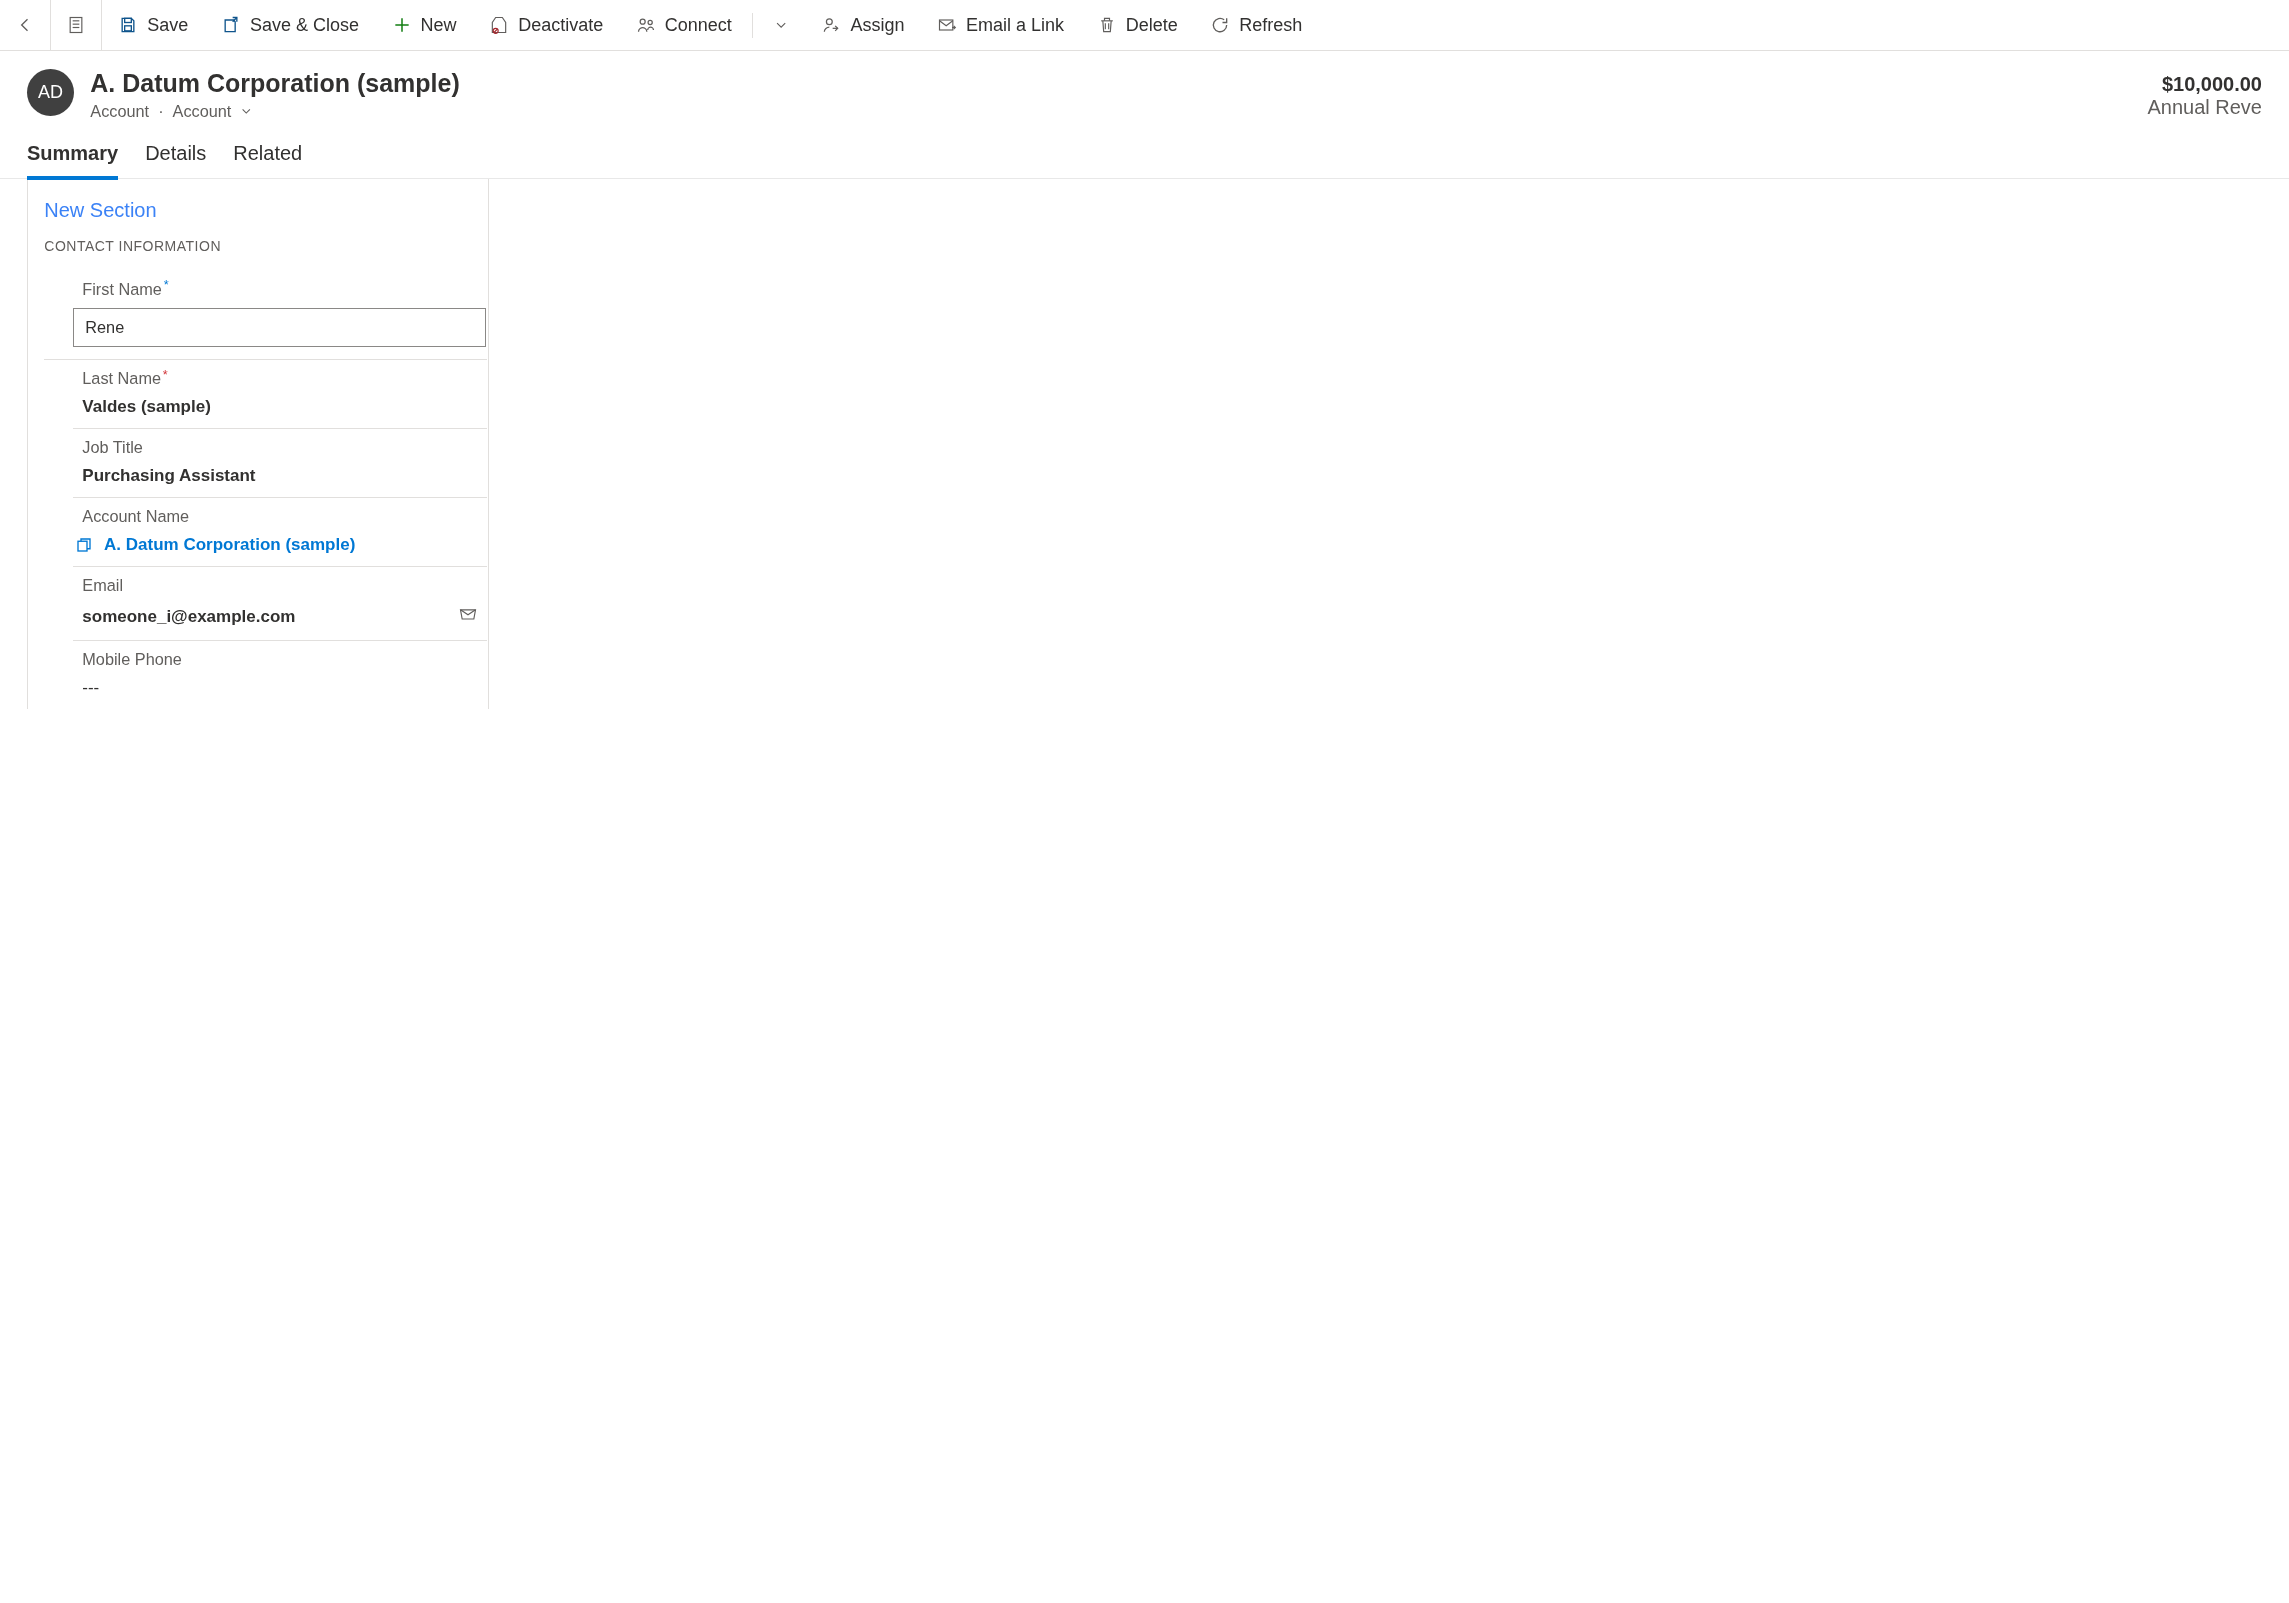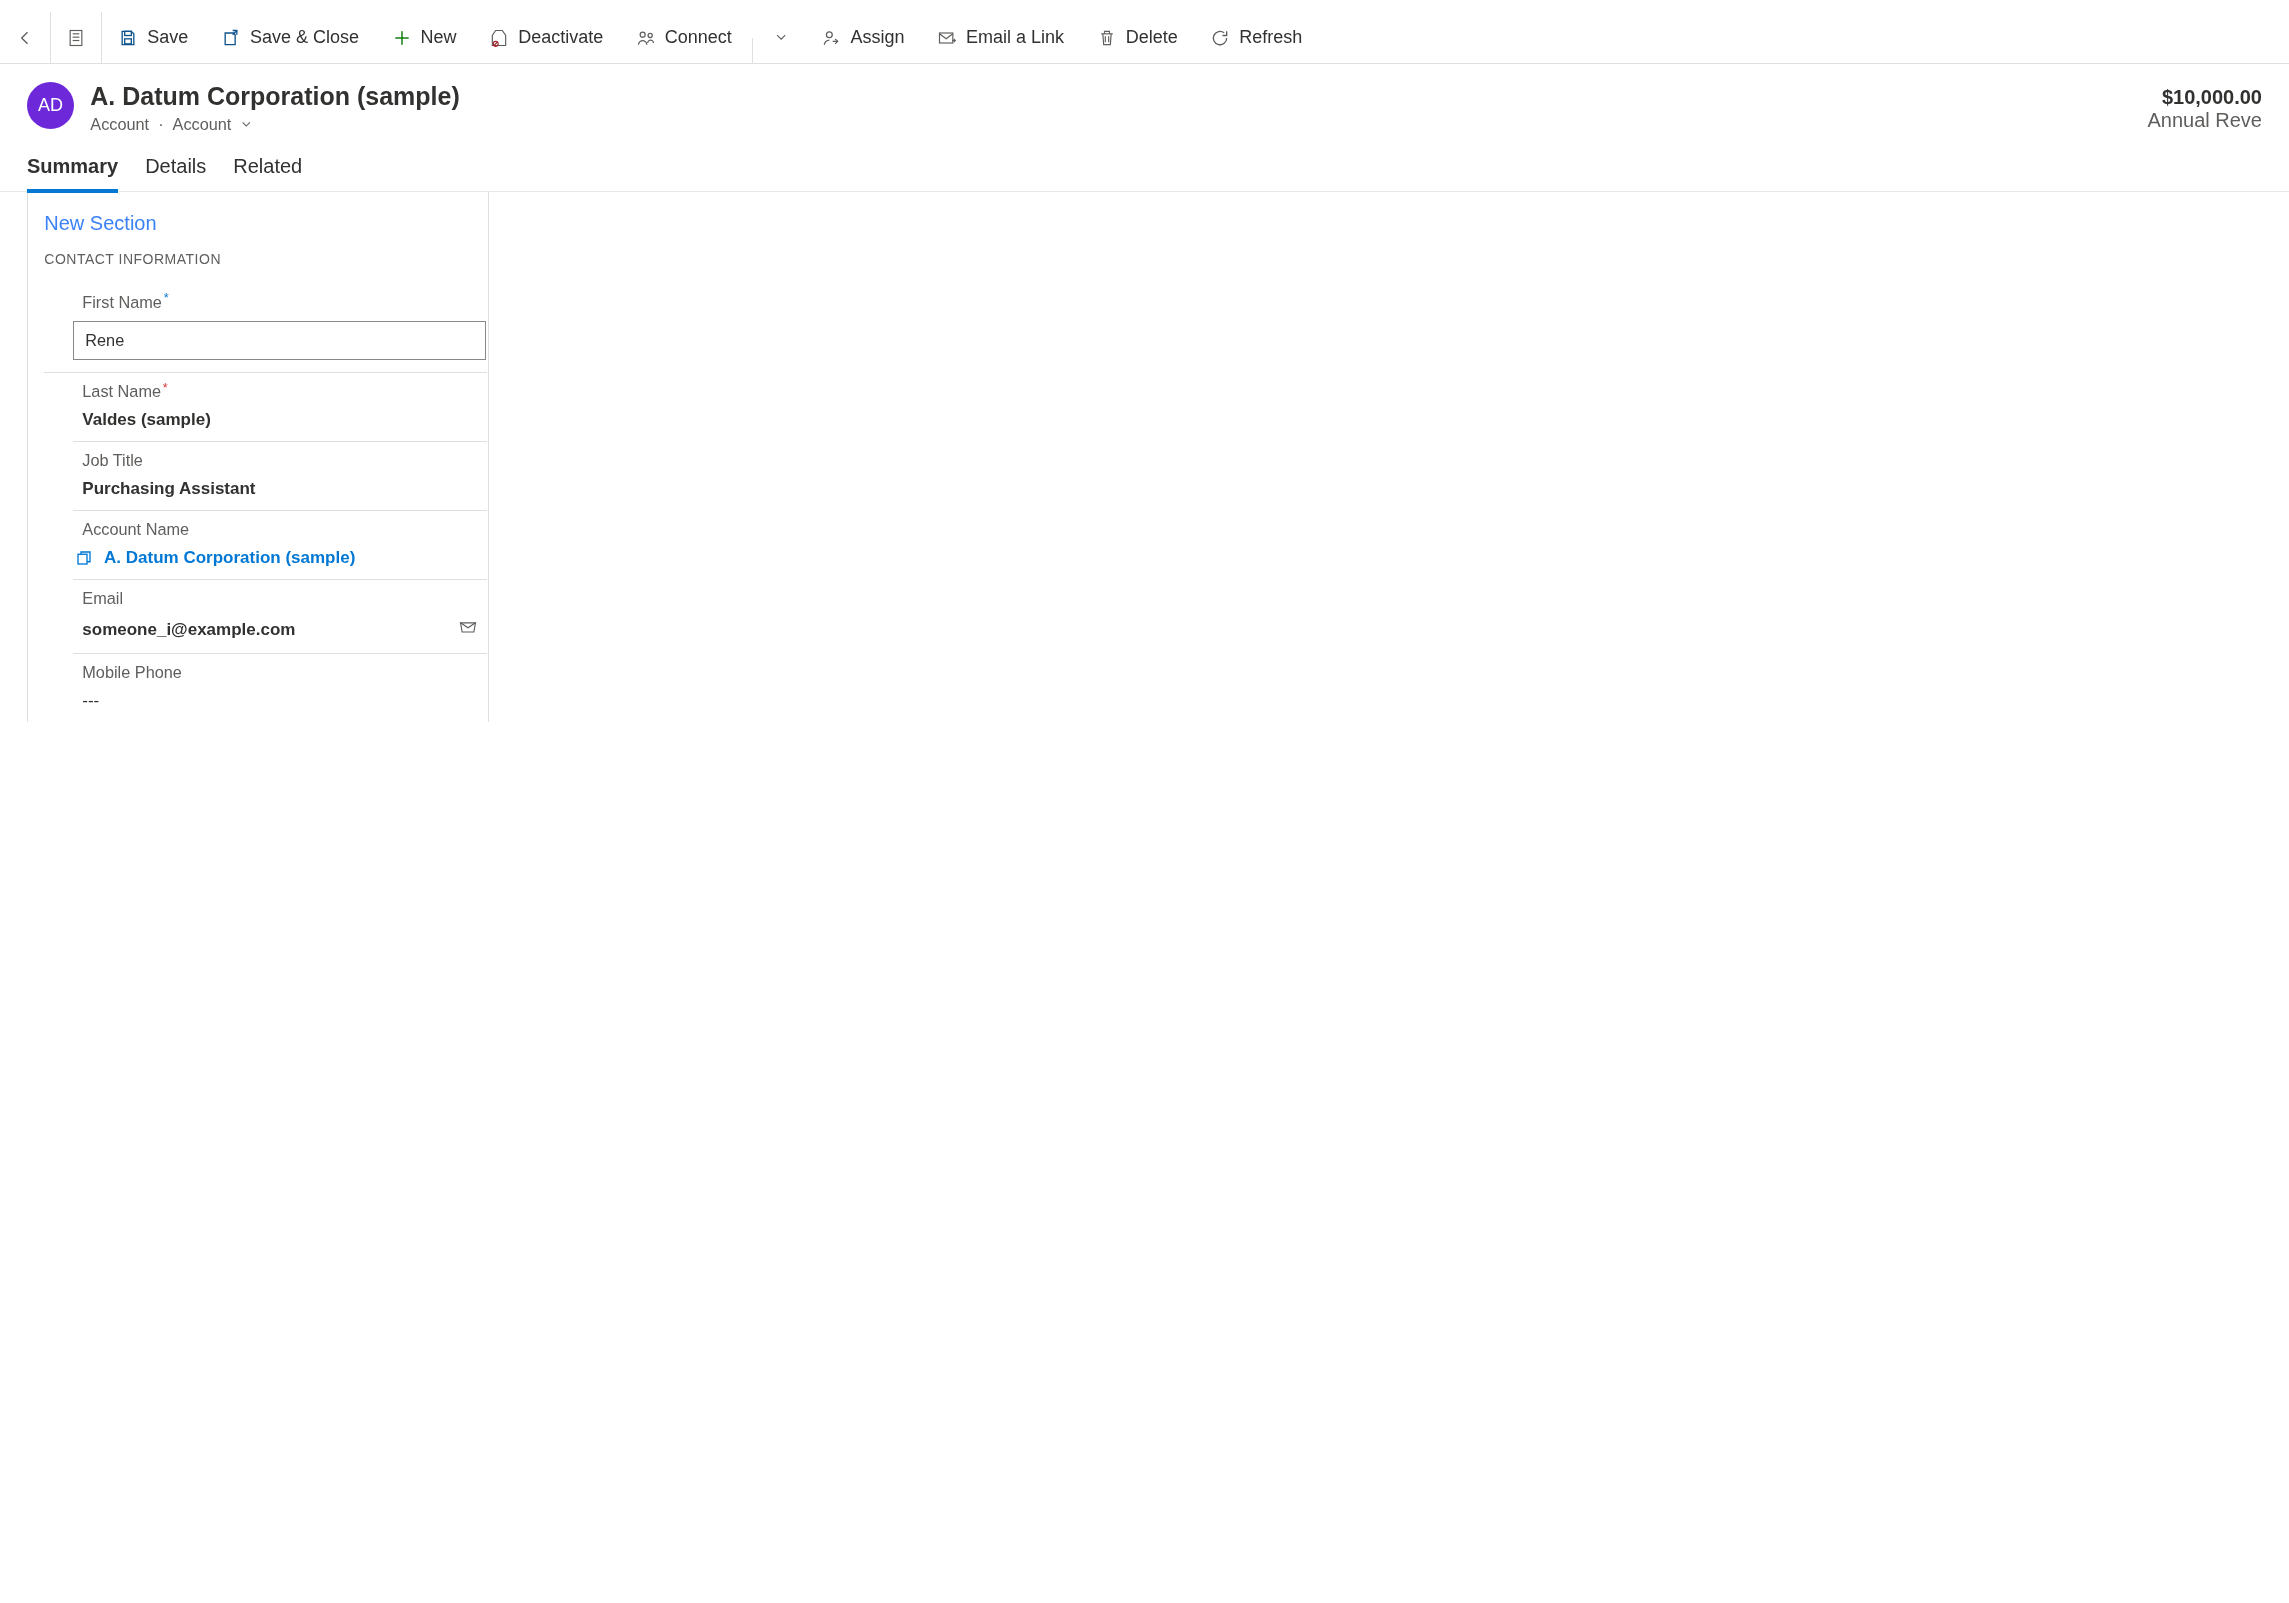--- a/index.html
+++ b/index.html
@@ -4,22 +4,22 @@
 <style>
   * { box-sizing: border-box; margin: 0; padding: 0; }
   body {
     font-family: "Segoe UI", -apple-system, BlinkMacSystemFont, sans-serif;
     background: #ffffff;
     color: #323130;
     font-size: 12.7px;
   }
   .command-bar {
     display: flex;
-    align-items: flex-end;
-    height: 64px;
+    align-items: center;
+    height: 51px;
     border-bottom: 0.9px solid #e1dfdd;
     padding: 0;
   }
   .cmd-back {
     width: 51px;
     height: 51px;
     display: flex;
     align-items: center;
     justify-content: center;
     border-right: 0.9px solid #e1dfdd;
@@ -61,21 +61,21 @@
   
   .header-area {
     display: flex;
     align-items: flex-start;
     padding: 18px 27px 5.4px 27px;
     gap: 16.3px;
   }
   .avatar {
     width: 47px; height: 47px;
     border-radius: 50%;
-    background: #6d28d9;
+    background: #404040;
     color: #fff;
     display: flex; align-items: center; justify-content: center;
     font-size: 18px;
     font-weight: 400;
   }
   .header-titles h1 {
     font-size: 25px;
     font-weight: 600;
     color: #323130;
   }

